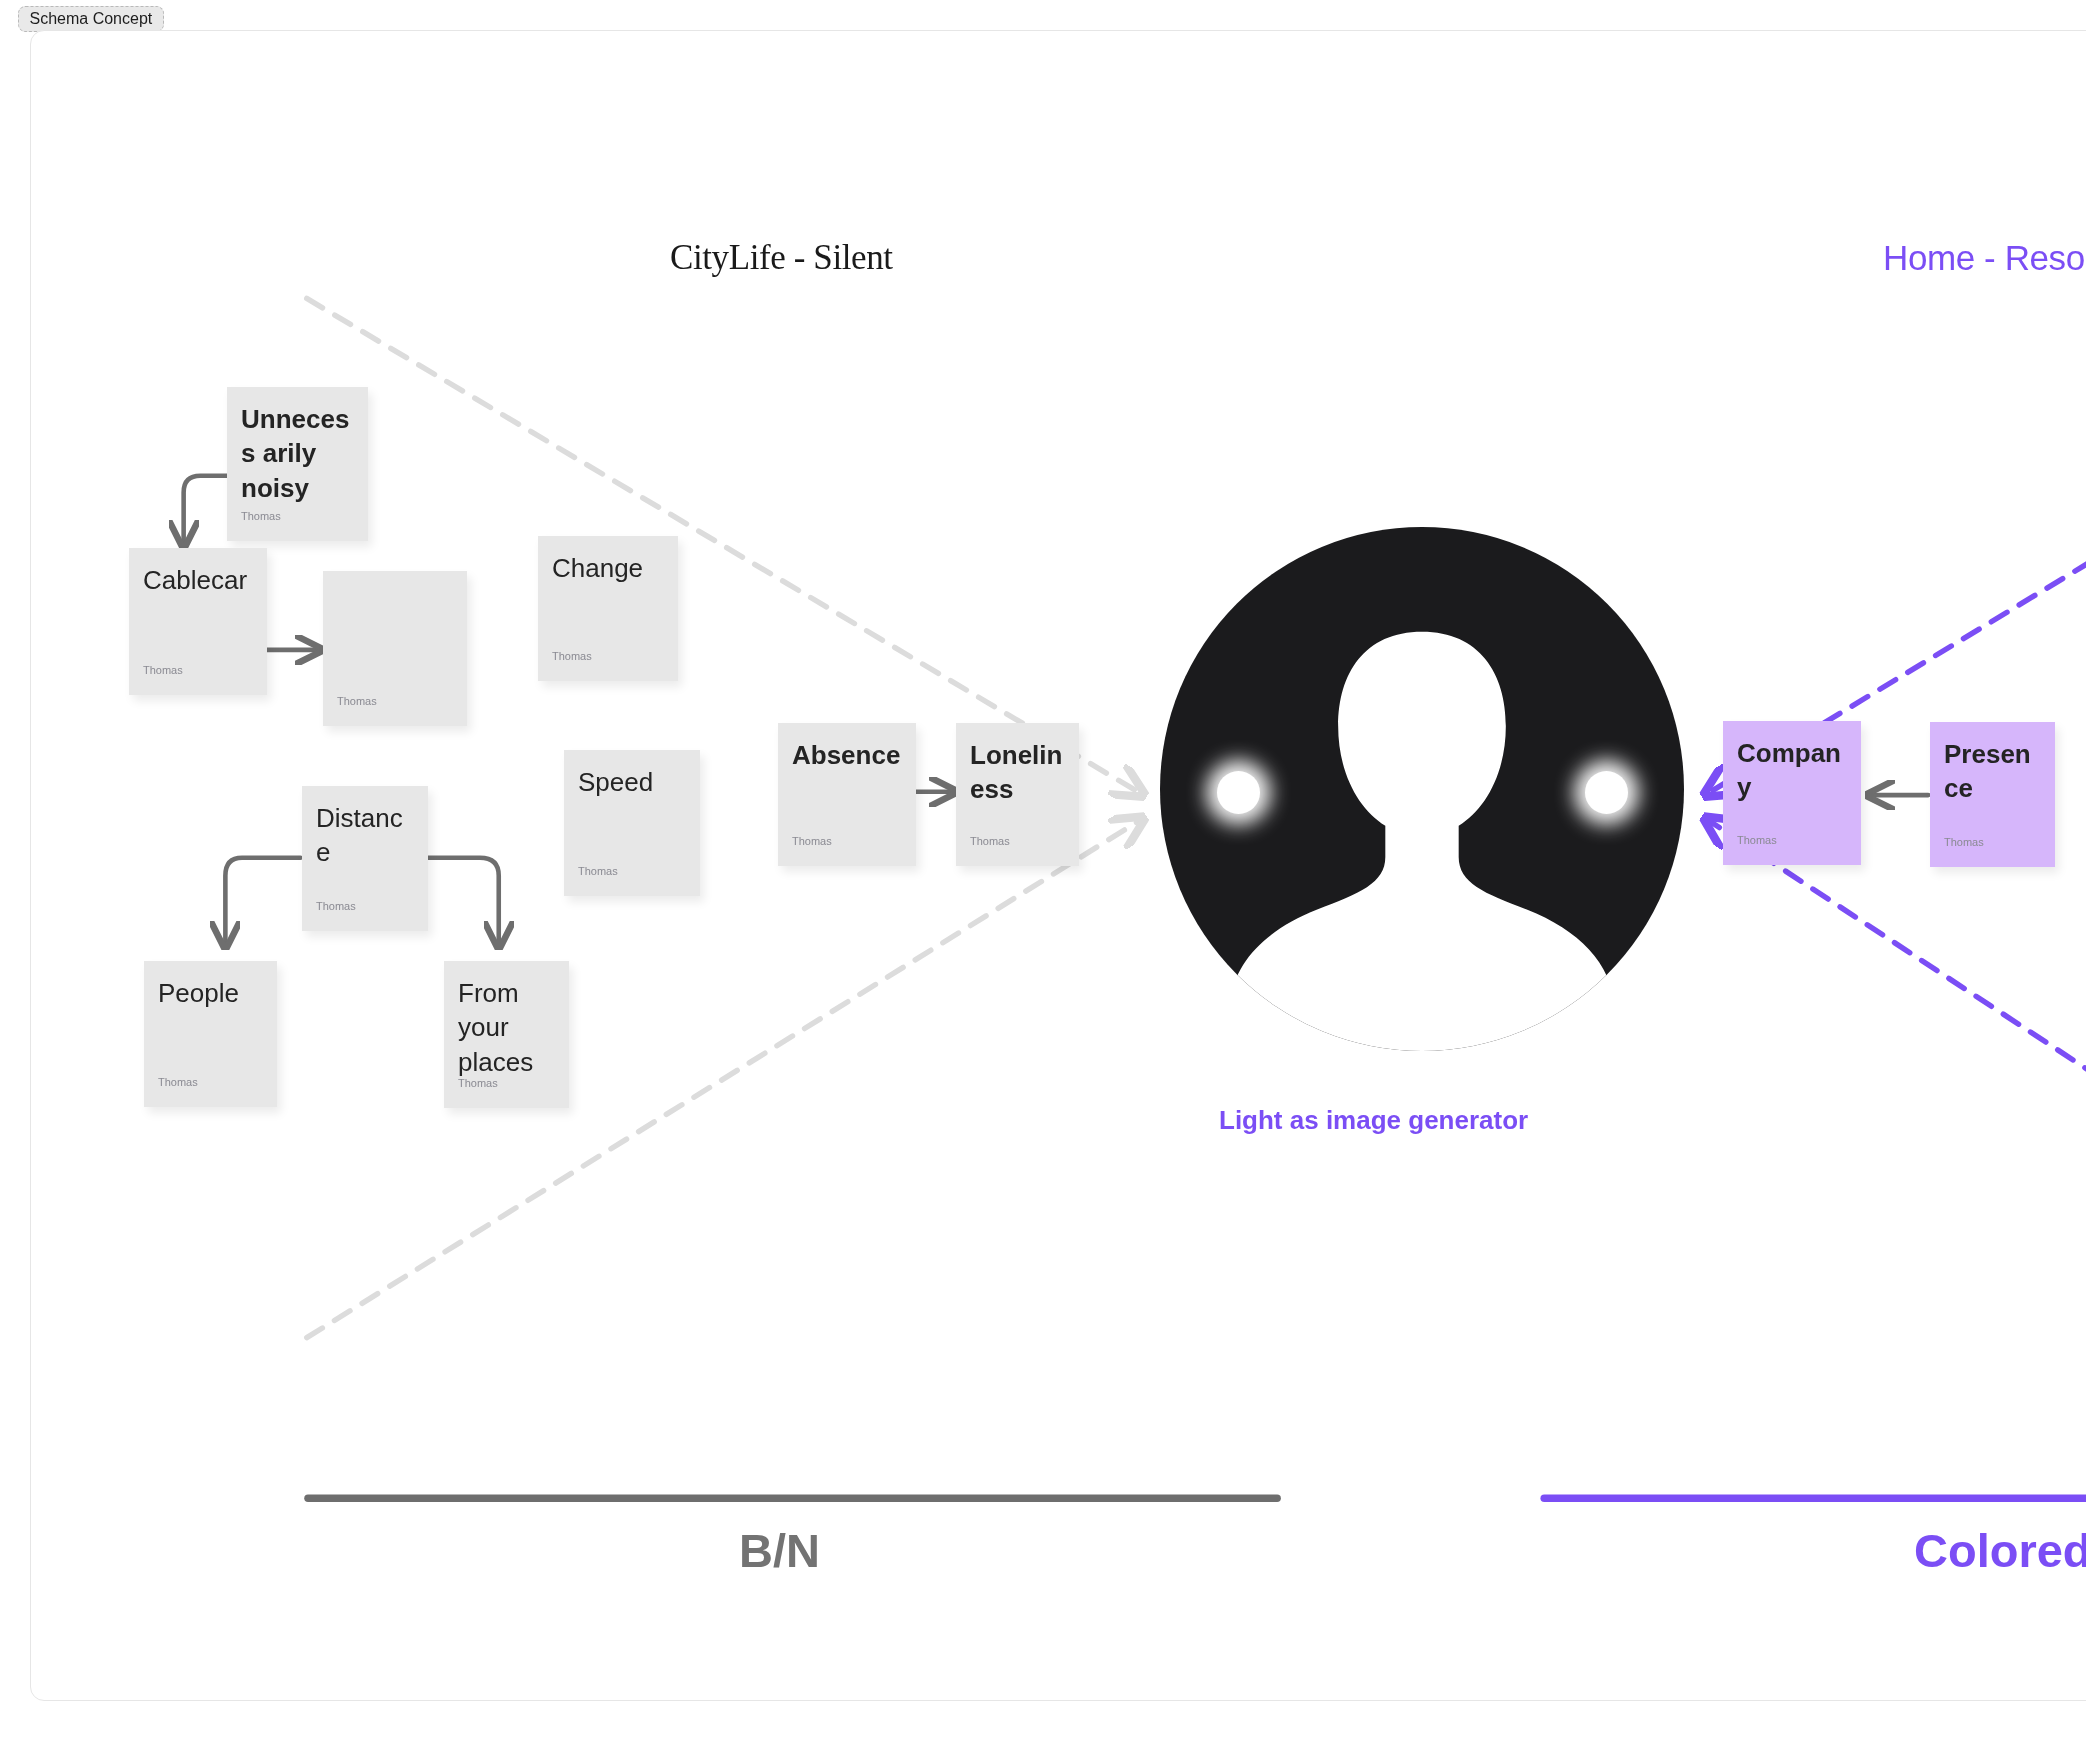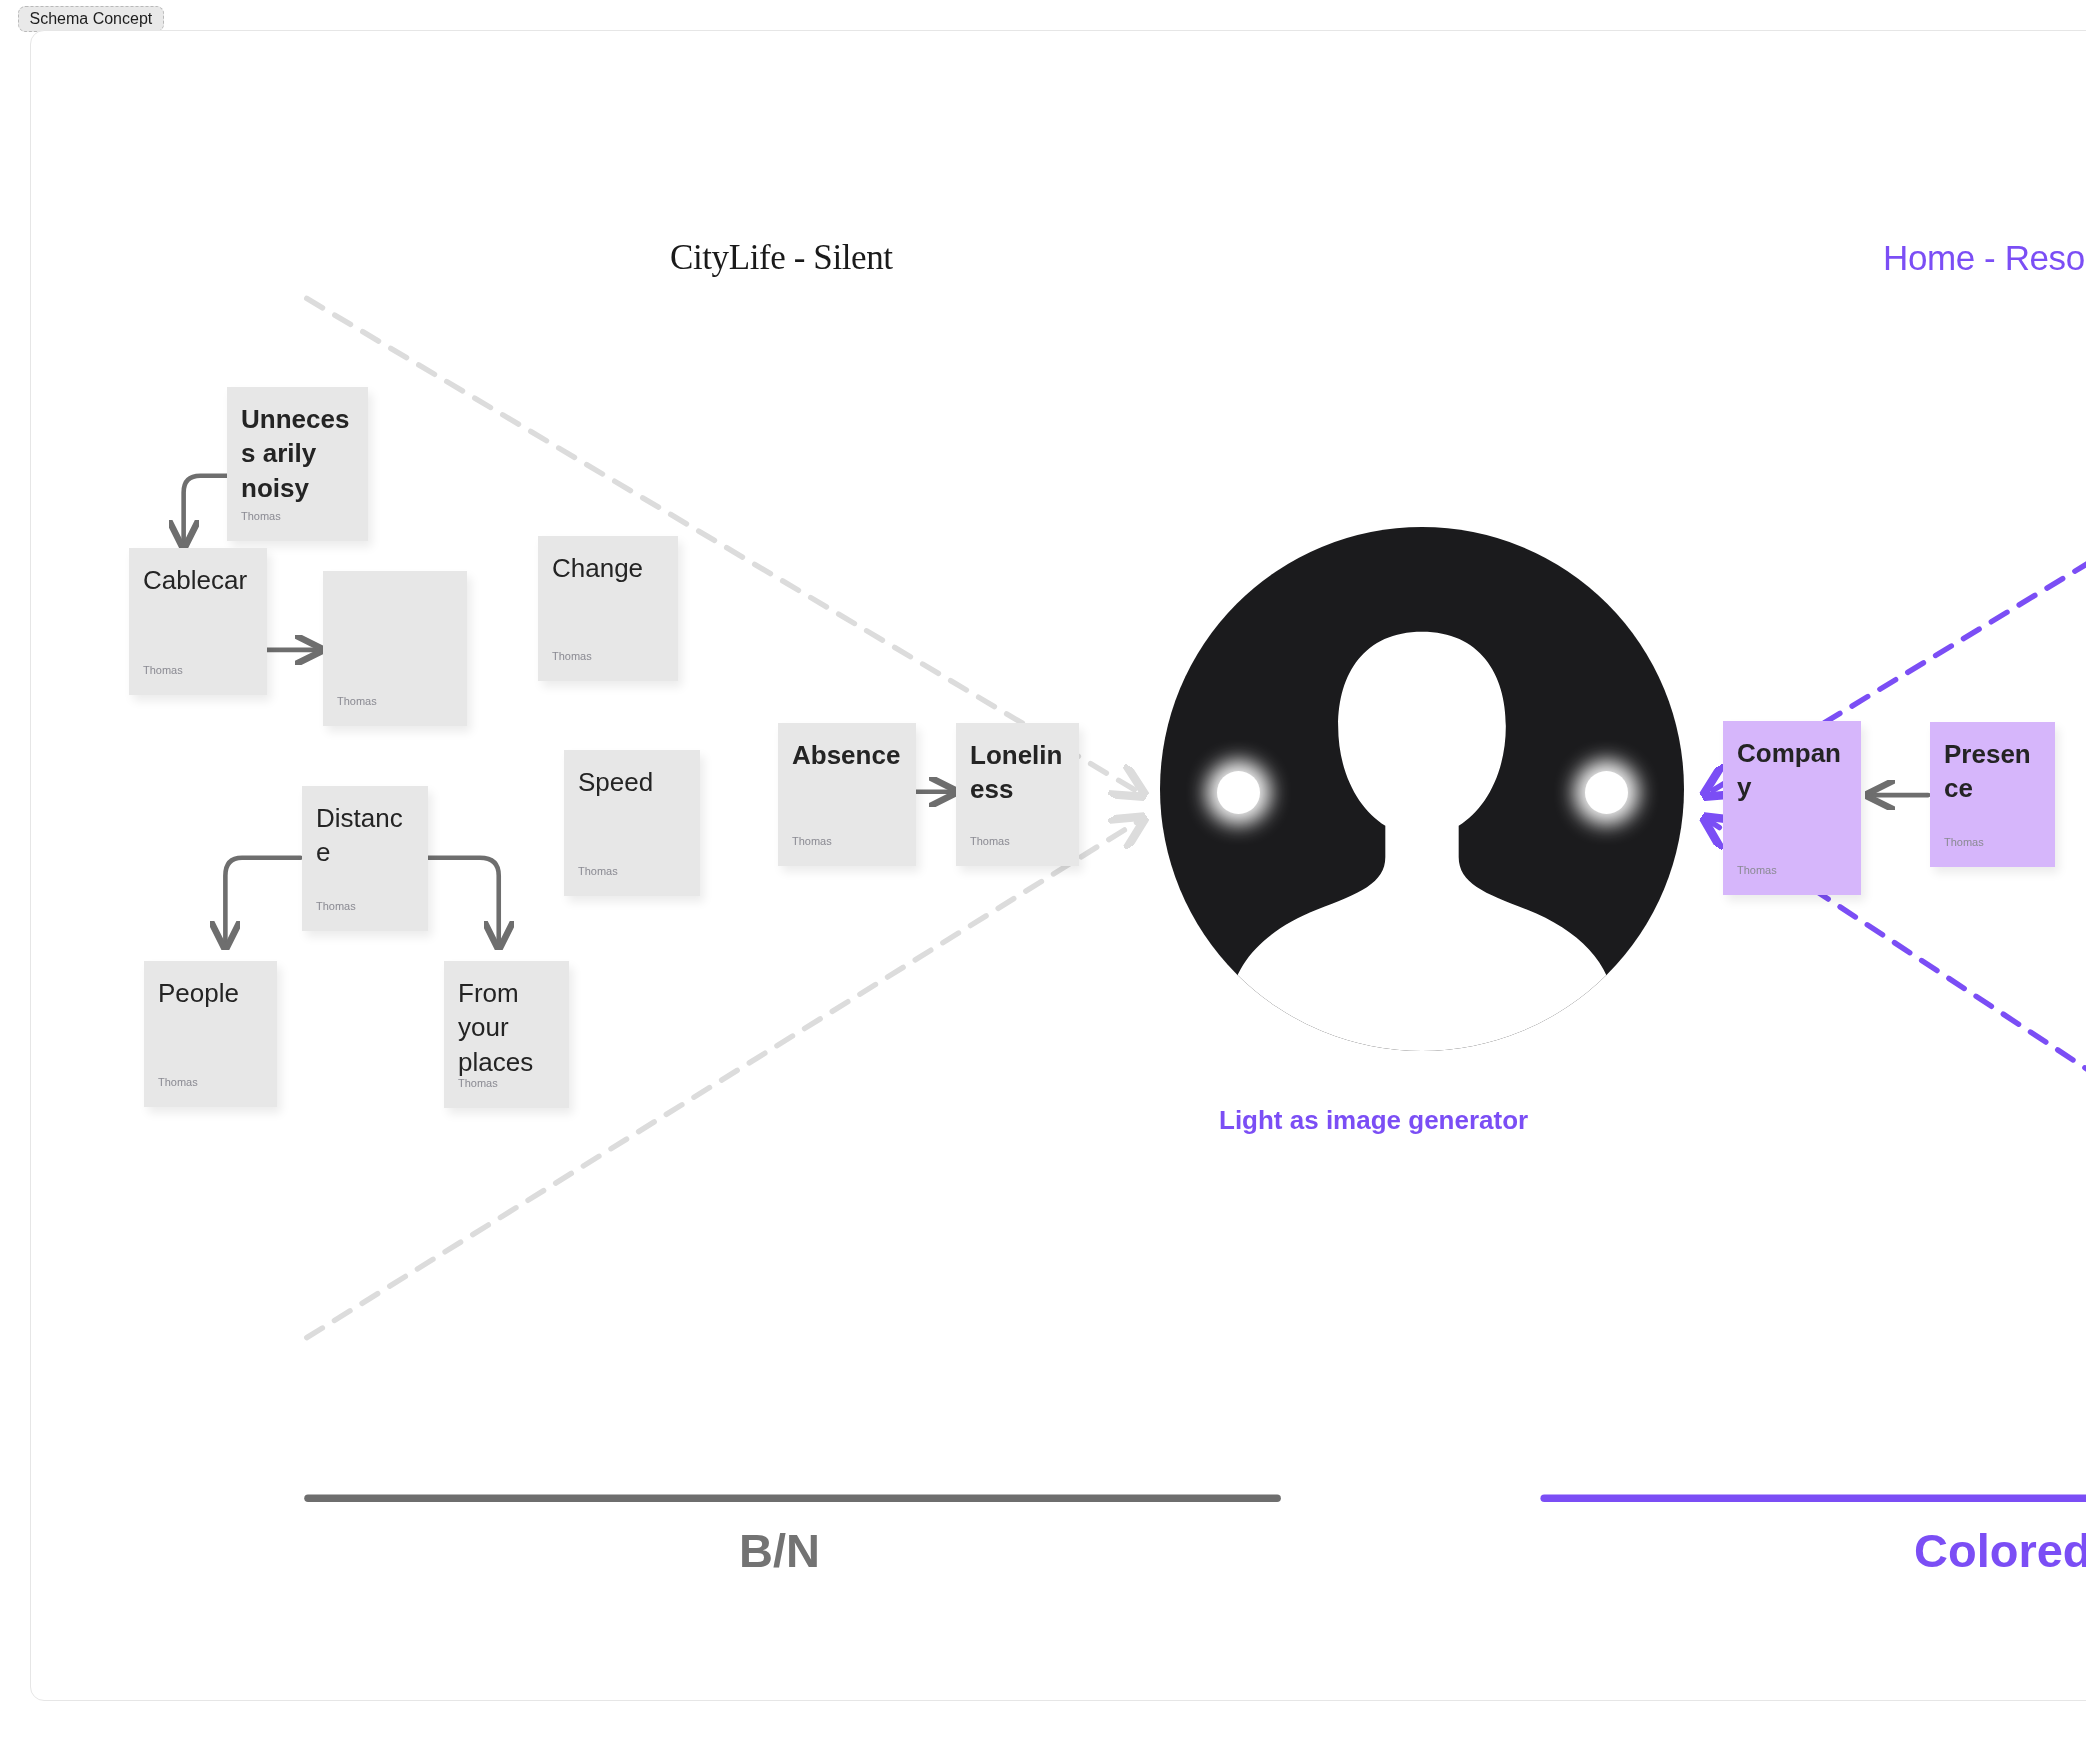--- a/index.html
+++ b/index.html
@@ -164,21 +164,21 @@
       <g clip-path="url(#cc)" fill="#ffffff">
         <path d="M50 20 C61 20 66 28 66 38 C66 47 62 54 57 57 L57 63 C57 68 62 70 70 73 C80 77 86 83 87 92 L87 100 L13 100 L13 92 C14 83 20 77 30 73 C38 70 43 68 43 63 L43 57 C38 54 34 47 34 38 C34 28 39 20 50 20 Z"></path>
       </g>
     </svg>
   </div>
   <div class="glow" style="left:1217px;top:771px;width:43px;height:43px;"></div>
   <div class="glow" style="left:1585px;top:771px;width:43px;height:43px;"></div>
 
   <div class="caption" style="left:1219px;top:1105px;">Light as image generator</div>
 
-  <div class="card violet" style="left:1723px;top:721px;width:138px;height:174px;">
+  <div class="card violet" style="left:1723px;top:721px;width:138px;height:144px;">
     <div class="txt b">Company</div>
     <div class="author">Thomas</div>
   </div>
 
   <div class="card violet" style="left:1930px;top:722px;width:125px;height:145px;">
     <div class="txt b">Presence</div>
     <div class="author">Thomas</div>
   </div>
 
   <div class="legend dark" style="left:739px;top:1523px;">B/N</div>

